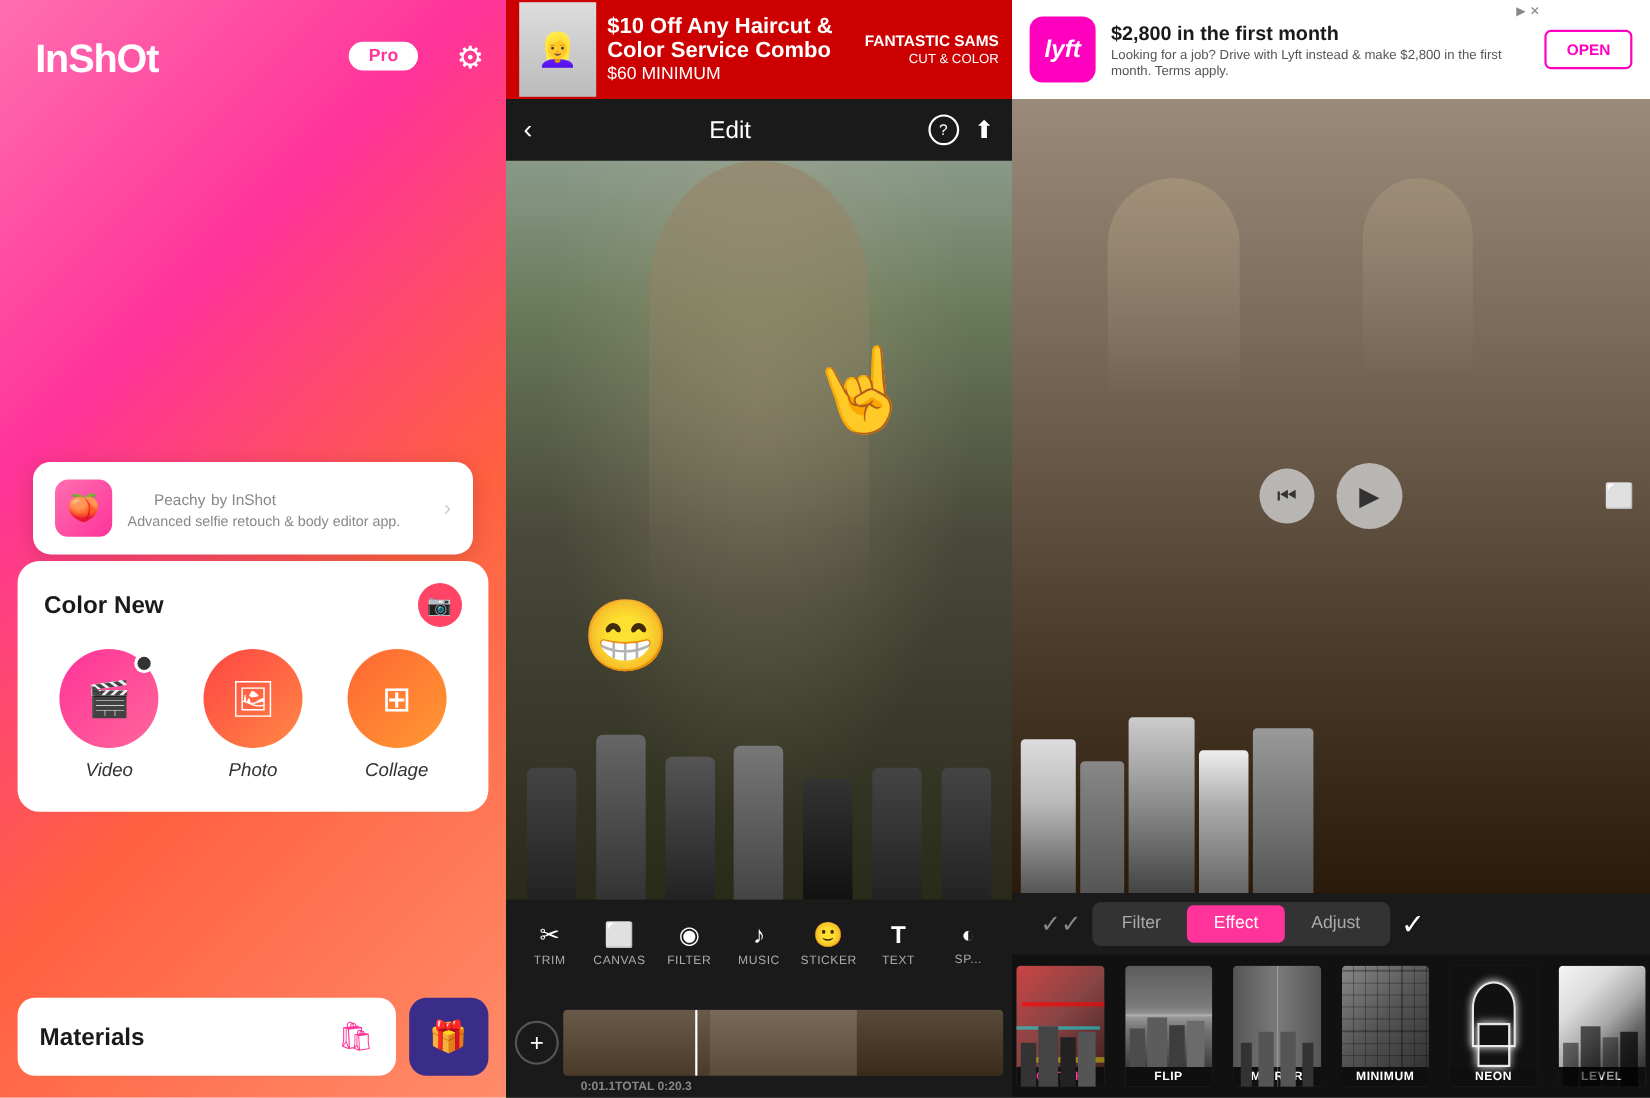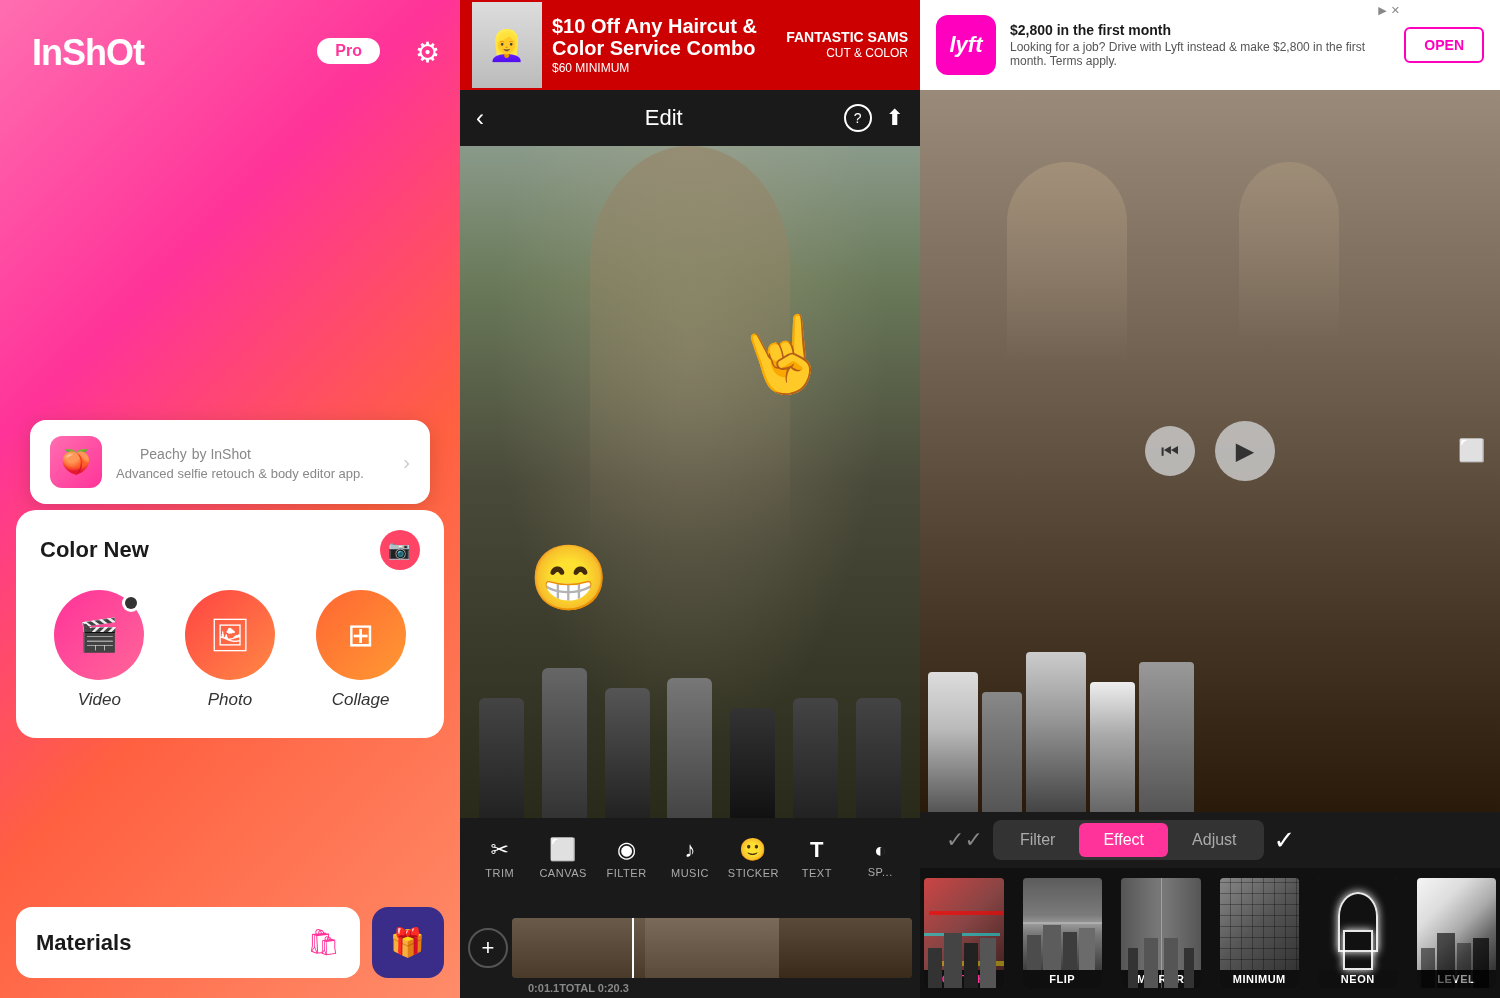--- a/index.html
+++ b/index.html
@@ -259,21 +259,21 @@
 
     .ad-discount {
       color: white;
       font-size: 20px;
       font-weight: 800;
       line-height: 1.1;
     }
 
     .ad-subtitle {
       color: white;
-      font-size: 12px;
+      font-size: 16px;
       margin-top: 2px;
     }
 
     .ad-brand {
       text-align: right;
     }
 
     .ad-brand-name {
       color: white;
       font-size: 14px;
@@ -514,21 +514,21 @@
       display: flex;
       align-items: center;
       justify-content: center;
       color: white;
       font-size: 22px;
       font-weight: 900;
       font-style: italic;
     }
 
     .lyft-text { flex: 1; }
-    .lyft-title { font-size: 14px; font-weight: 700; color: #1a1a1a; }
+    .lyft-title { font-size: 18px; font-weight: 700; color: #1a1a1a; }
     .lyft-desc { font-size: 12px; color: #555; margin-top: 2px; }
 
     .lyft-open-btn {
       background: white;
       border: 2px solid #ff00bf;
       color: #ff00bf;
       font-size: 14px;
       font-weight: 700;
       padding: 8px 18px;
       border-radius: 6px;

